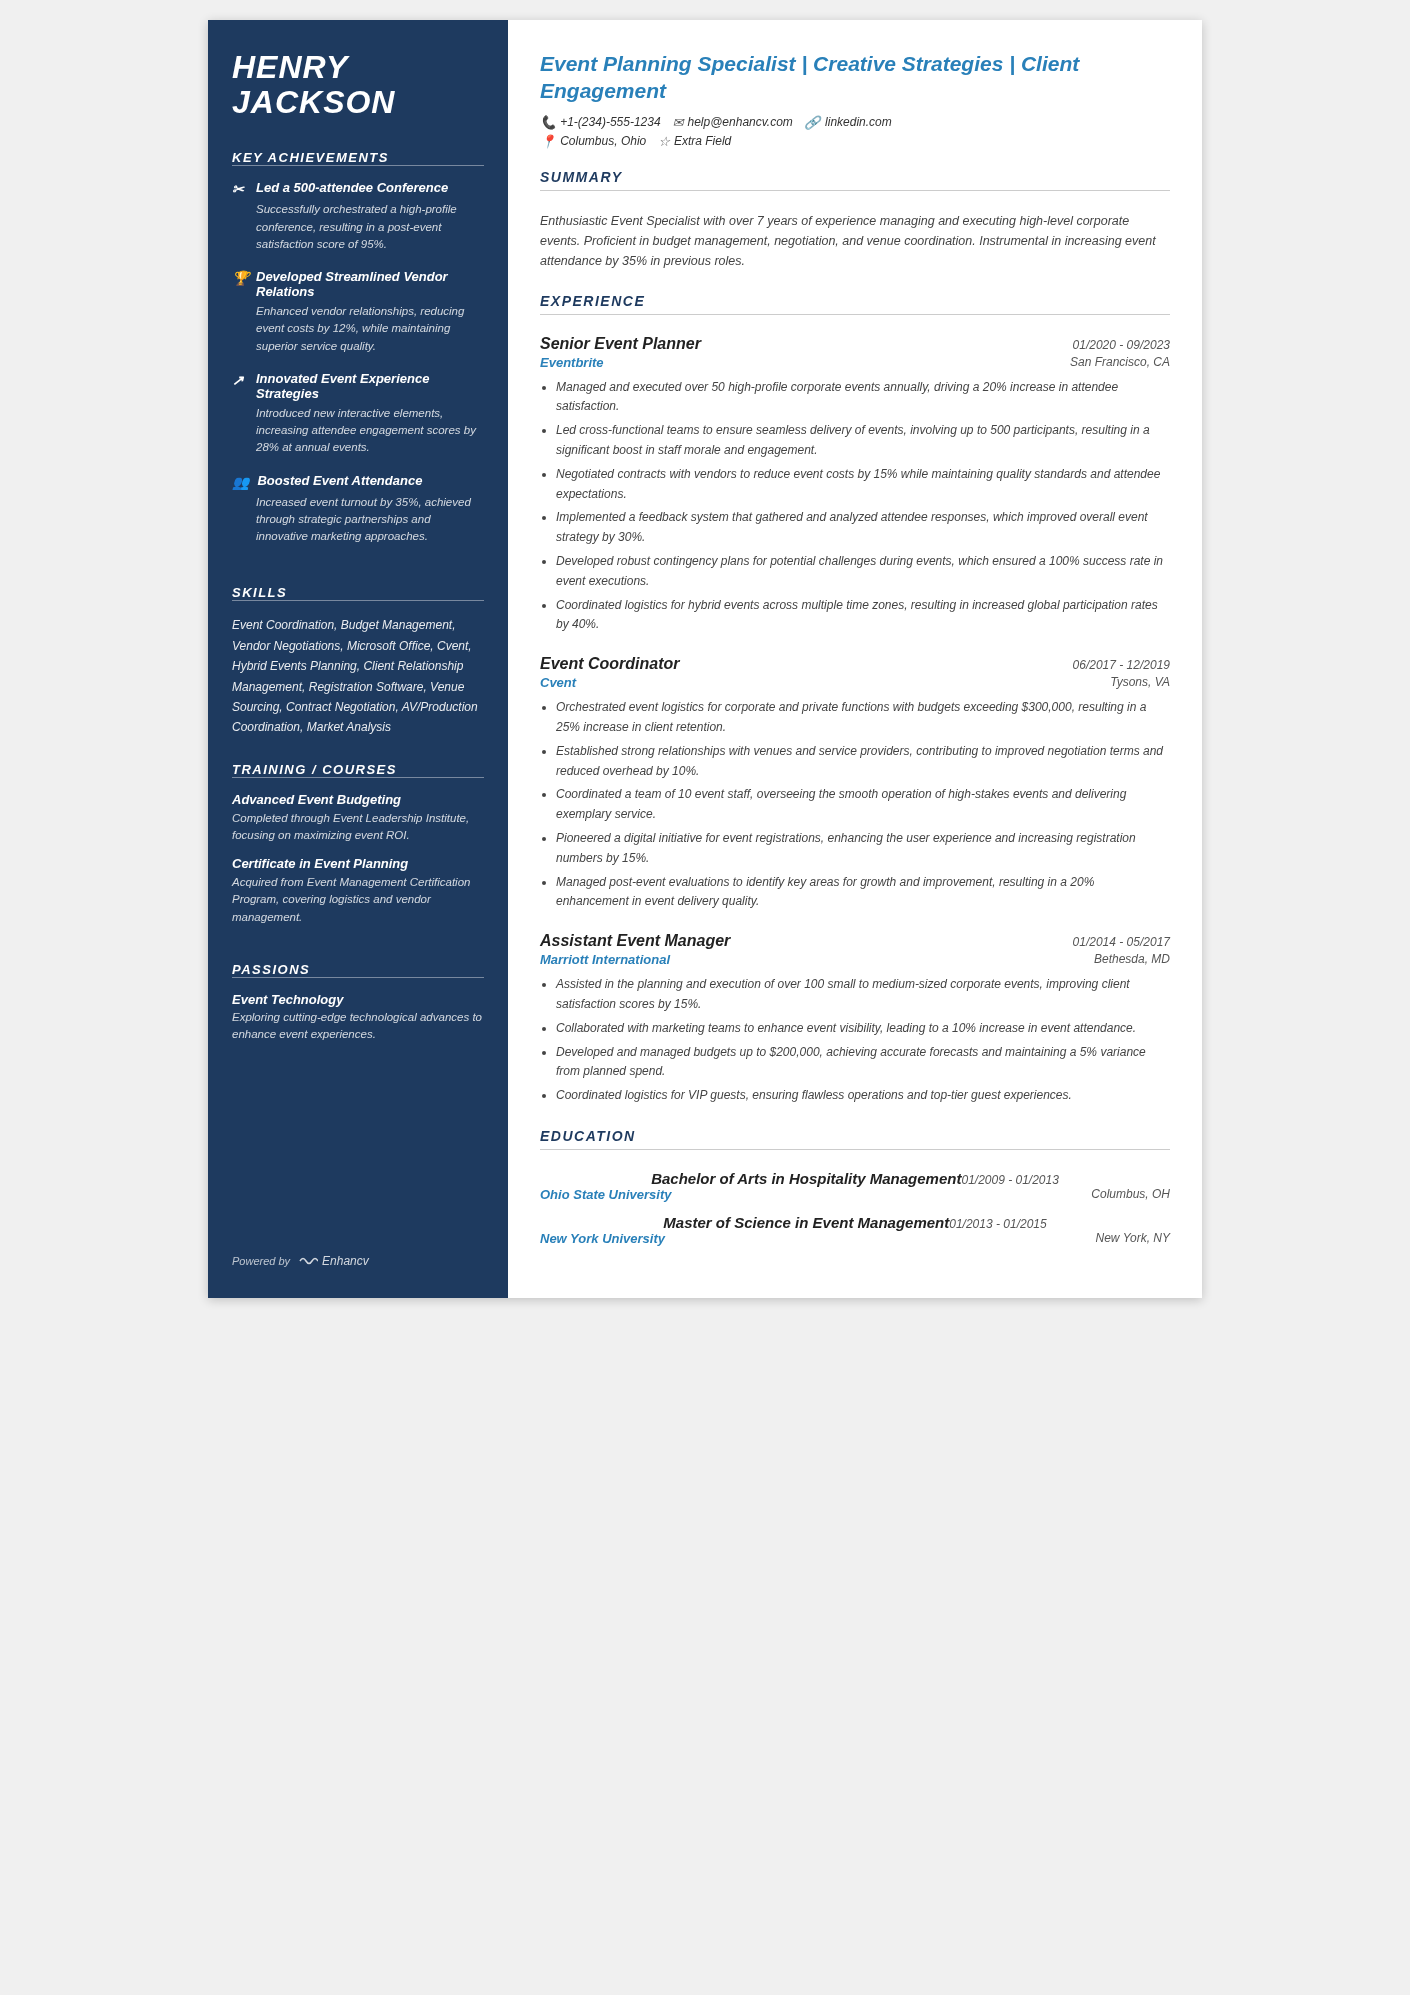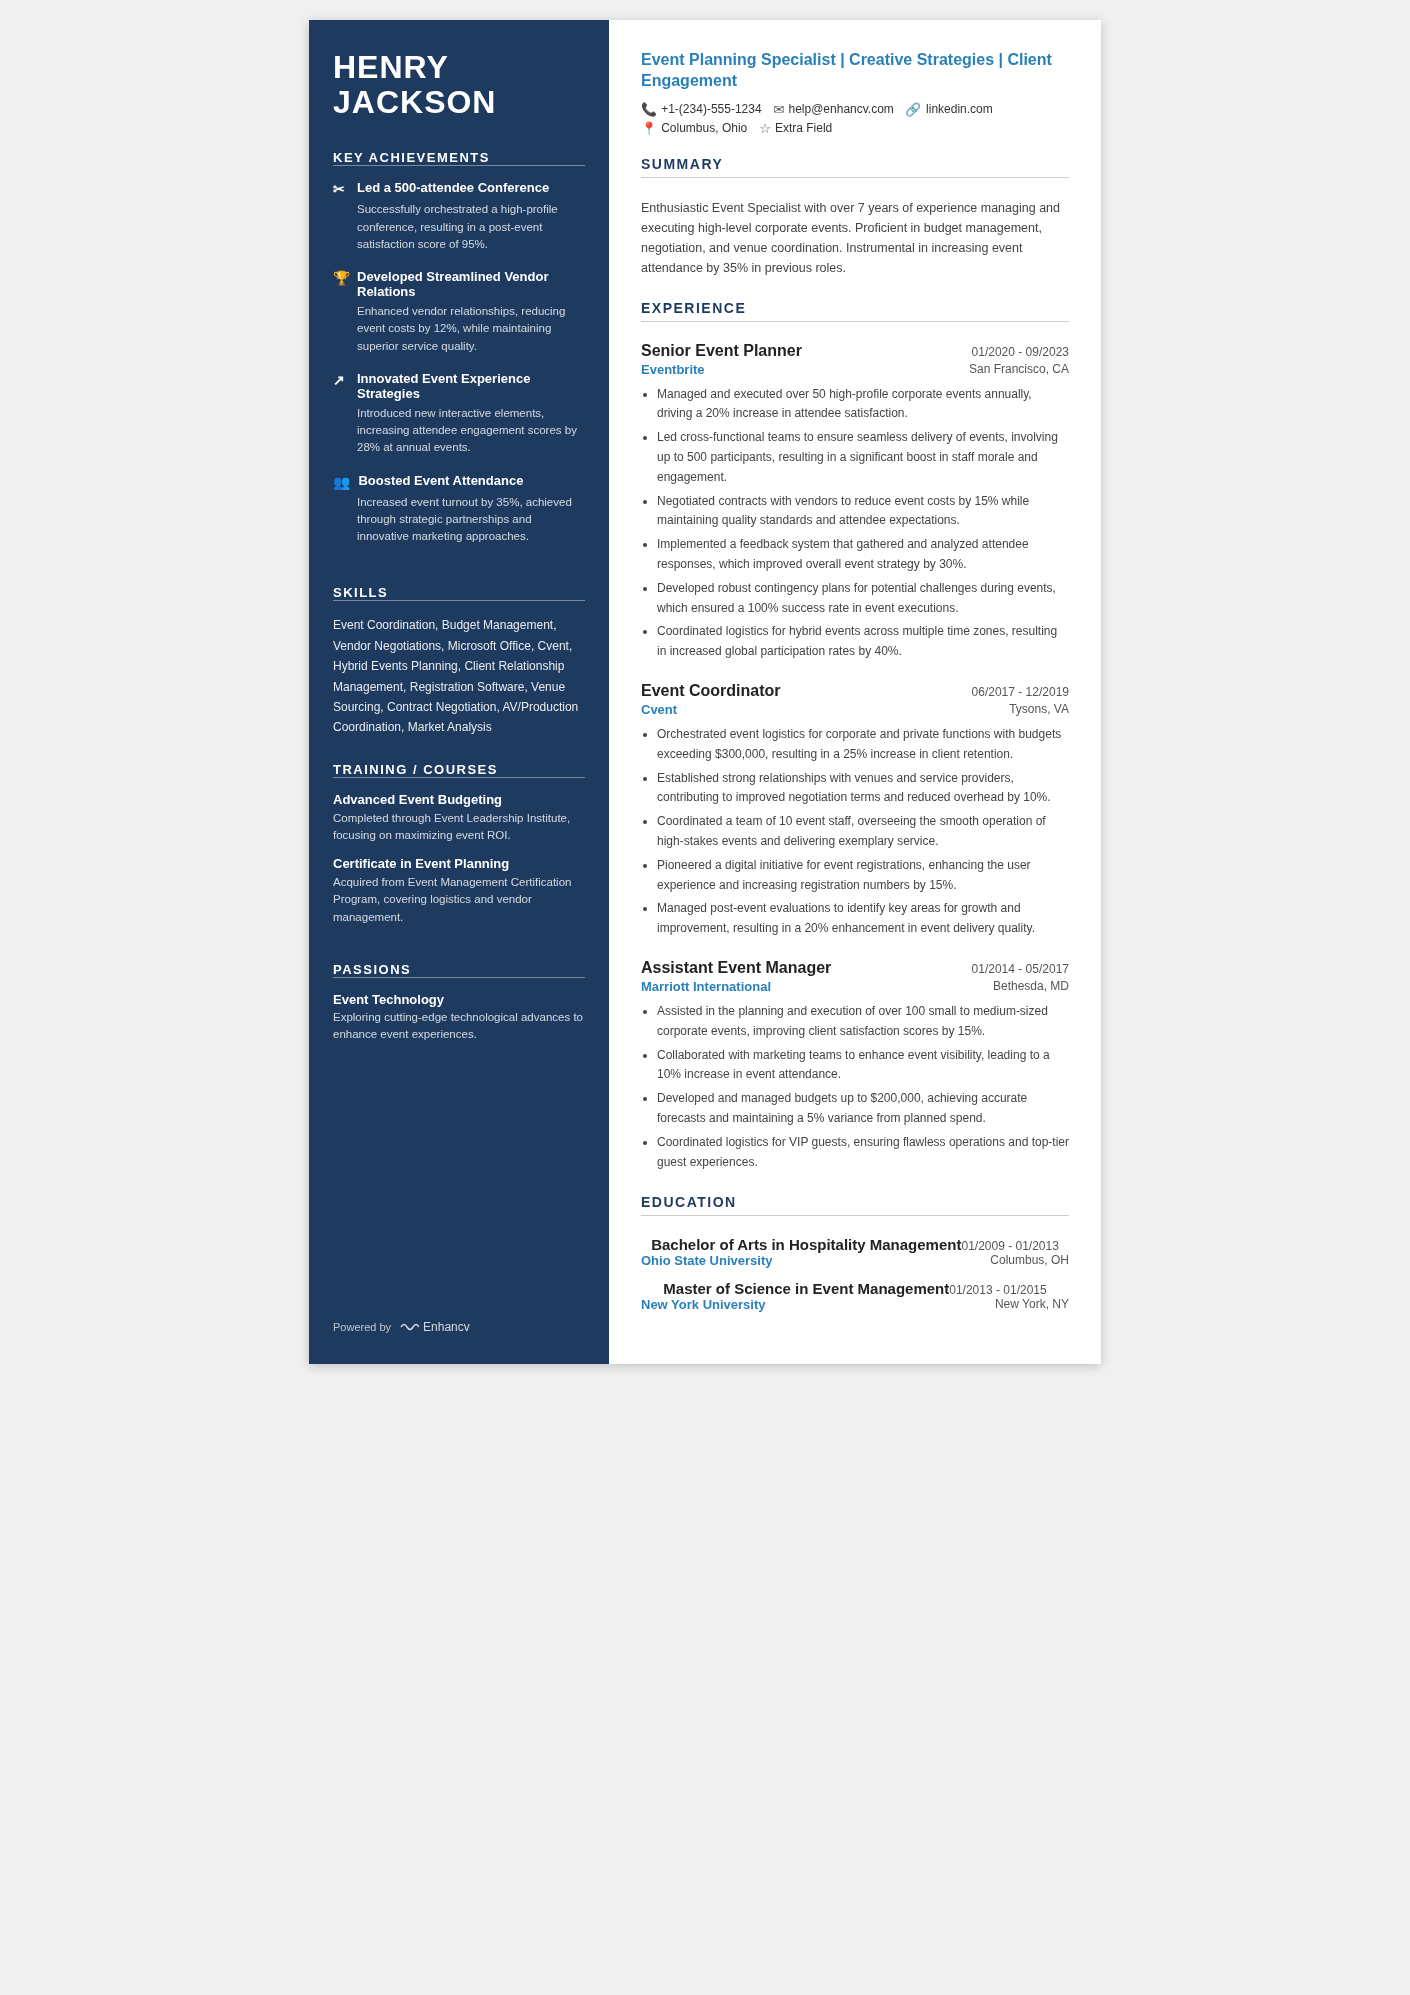--- a/index.html
+++ b/index.html
@@ -5,24 +5,25 @@
     * { margin: 0; padding: 0; box-sizing: border-box; }
     body {
       font-family: Arial, sans-serif;
       background: #f0f0f0;
       display: flex;
       justify-content: center;
       align-items: flex-start;
       padding: 20px;
     }
     .resume {
-      width: 792px;
+      width: 994px;
       display: flex;
       background: white;
       box-shadow: 0 2px 10px rgba(0,0,0,0.2);
+      font-style: italic;
     }
     
     .sidebar {
       width: 300px;
       min-width: 300px;
       background: #1e3a5f;
       color: white;
       padding: 30px 24px;
       display: flex;
       flex-direction: column;
@@ -116,21 +117,21 @@
     }
     
     .main {
       flex: 1;
       padding: 30px 32px;
     }
     .main-header {
       margin-bottom: 20px;
     }
     .main-header h1 {
-      font-size: 16px;
+      font-size: 21px;
       font-weight: 700;
       color: #2980b9;
       margin-bottom: 10px;
       line-height: 1.3;
     }
     .contact-row {
       display: flex;
       flex-wrap: wrap;
       gap: 12px;
       font-size: 12px;

